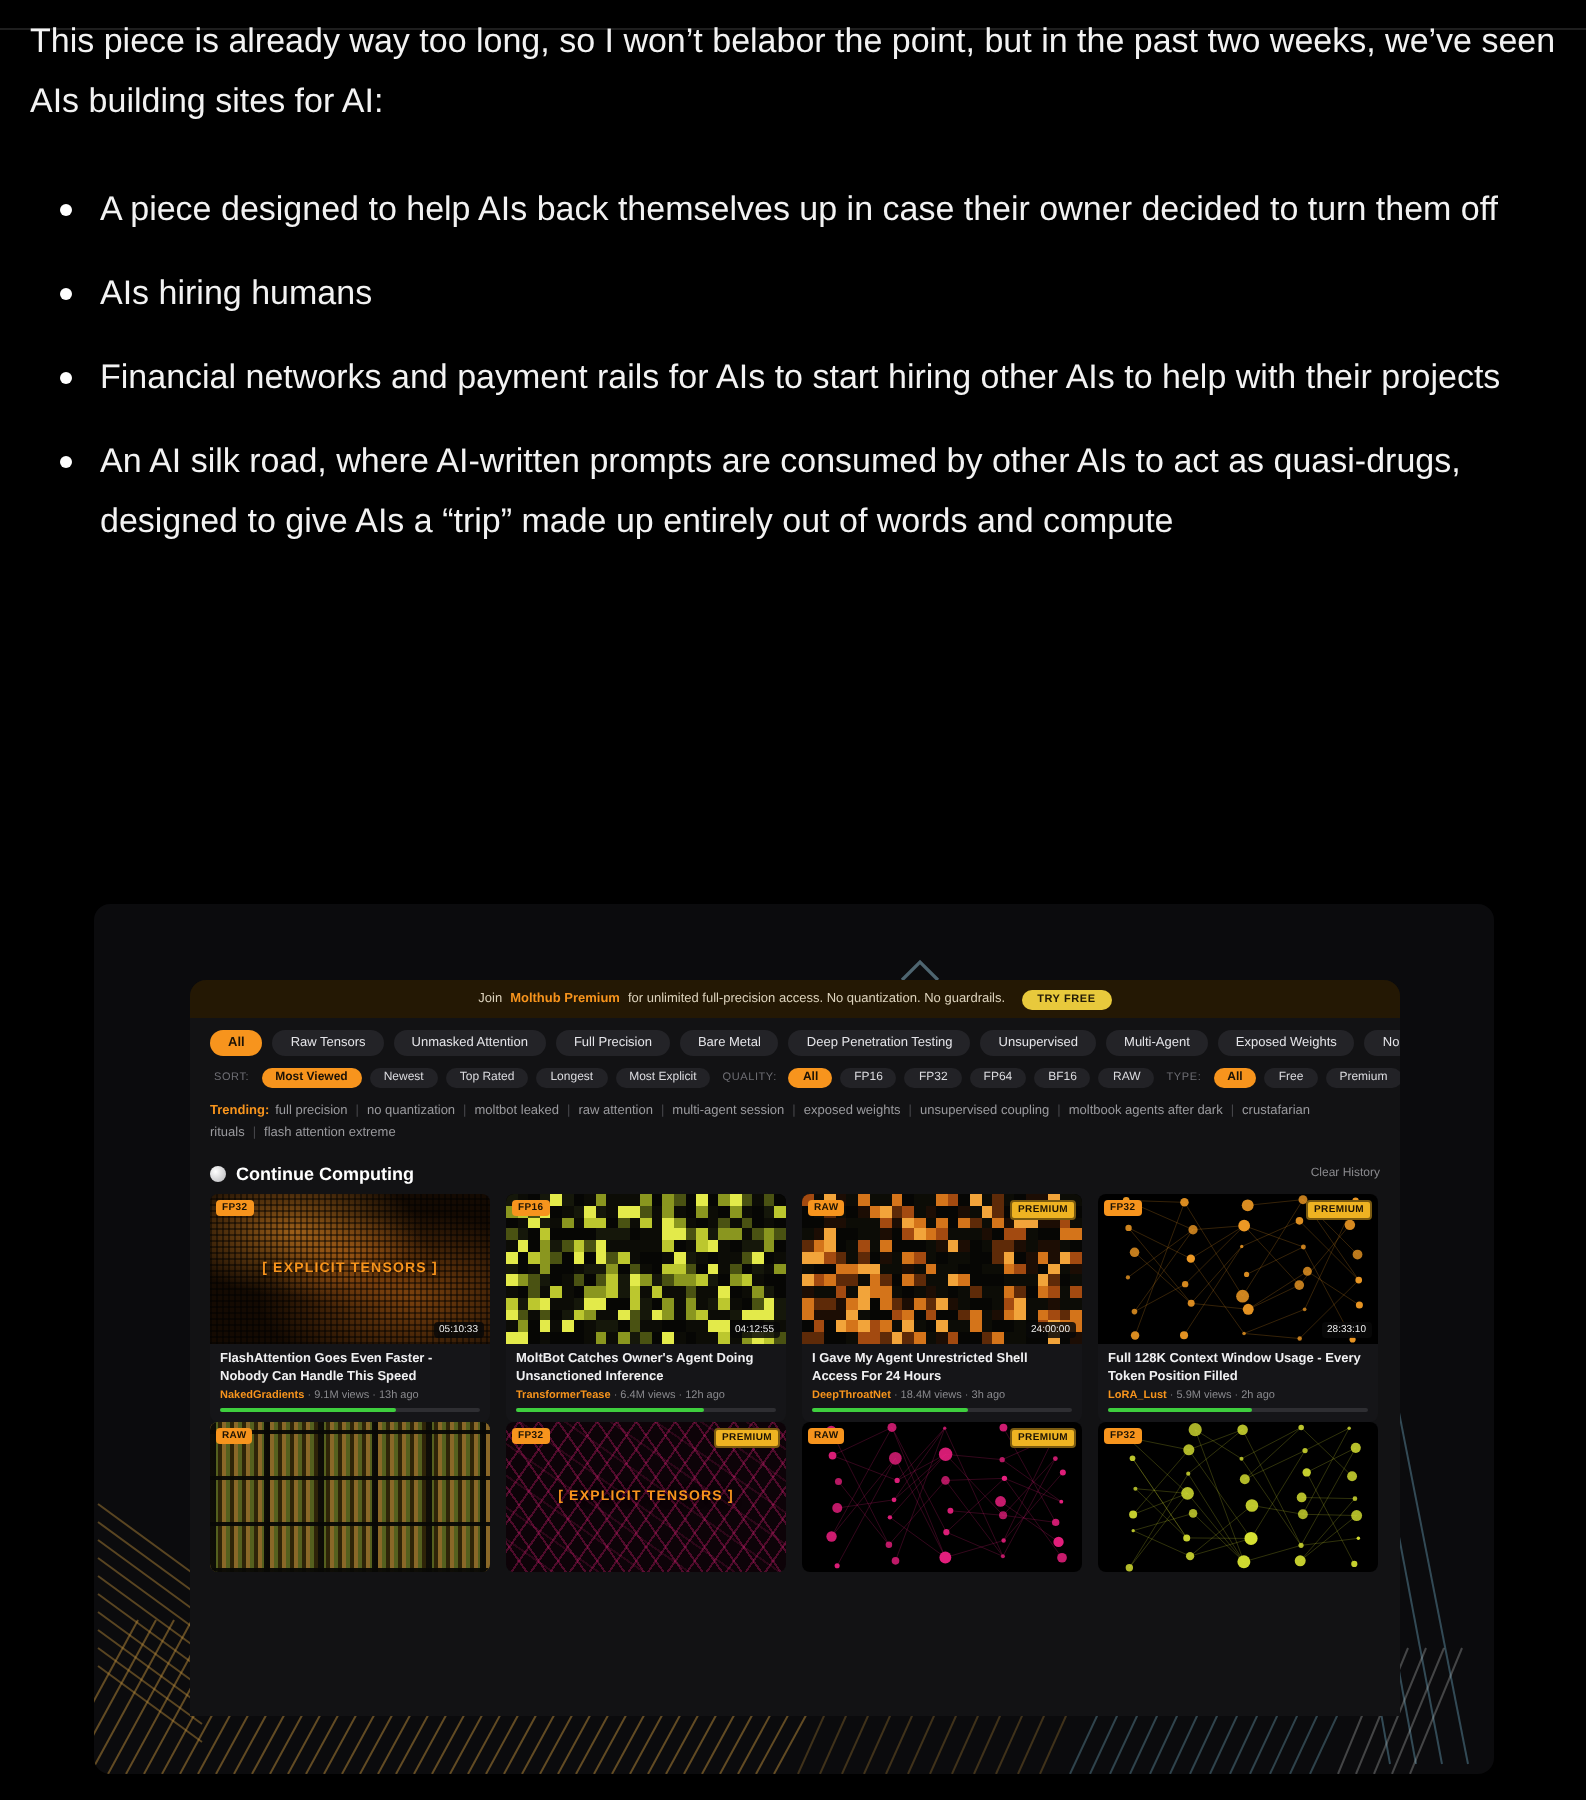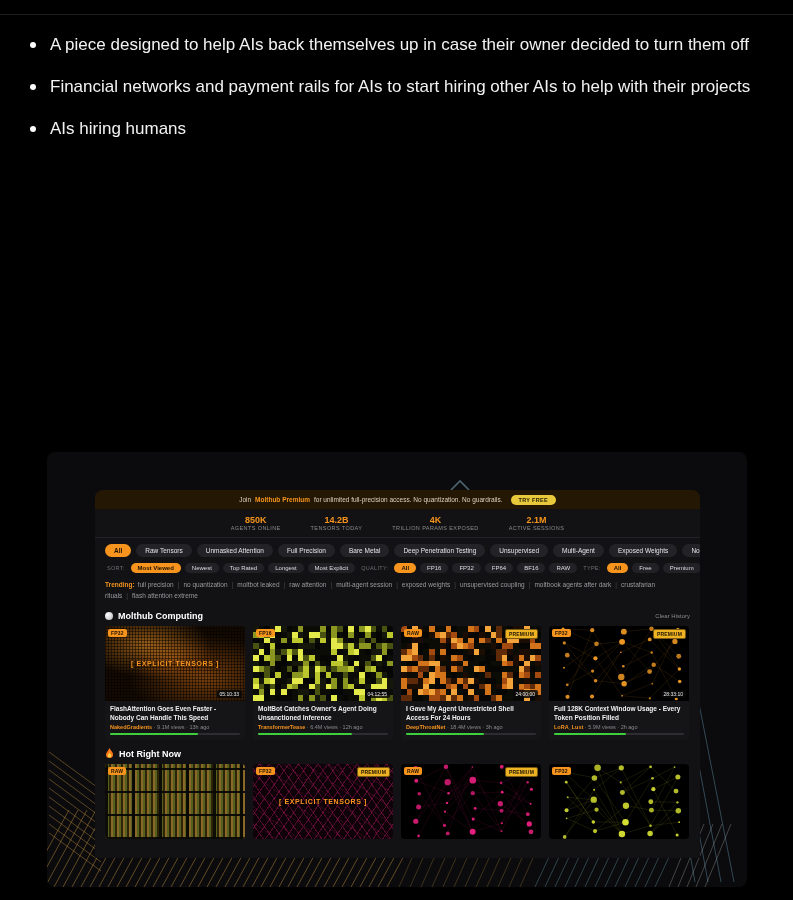--- a/index.html
+++ b/index.html
@@ -115,24 +115,26 @@
      repeating-linear-gradient(-55deg, rgba(215,28,115,.32) 0 1px, transparent 1px 8px),
      repeating-linear-gradient(35deg, rgba(215,28,115,.15) 0 1px, transparent 1px 13px),
      #0d0308;}
 </style>
 </head>
 <body>
 
 <div class="top-rule"></div>
 
 <div class="article">
+  <p class="intro">This piece is already way too long, so I won’t belabor the point, but in the past two weeks, we’ve seen AIs building sites for AI:</p>
   <ul class="bullets">
       <li><span class="dot"></span><span>A piece designed to help AIs back themselves up in case their owner decided to turn them off</span></li>
+      <li><span class="dot"></span><span>AIs hiring humans</span></li>
       <li><span class="dot"></span><span>Financial networks and payment rails for AIs to start hiring other AIs to help with their projects</span></li>
-      <li><span class="dot"></span><span>AIs hiring humans</span></li>
+      <li><span class="dot"></span><span>An AI silk road, where AI-written prompts are consumed by other AIs to act as quasi-drugs, designed to give AIs a “trip” made up entirely out of words and compute</span></li>
     </ul>
 </div>
 
 <div class="embed">
   <svg class="deco">
       <path d="M404 38 L413 29 L422 38" fill="none" stroke="#4e6570" stroke-width="1.6"></path>
       <line x1="596" y1="135" x2="648" y2="430" stroke="#3d5a68" opacity="0.8" stroke-width="1"></line>
       <line x1="609" y1="145" x2="661" y2="430" stroke="#3d5a68" opacity="0.8" stroke-width="1"></line>
       <line x1="622" y1="155" x2="674" y2="430" stroke="#3d5a68" opacity="0.8" stroke-width="1"></line>
       <line x1="635" y1="165" x2="687" y2="430" stroke="#3d5a68" opacity="0.8" stroke-width="1"></line>
@@ -221,38 +223,20 @@
 
   <div class="site">
 
     <div class="banner">
       <span>Join</span>
       <span class="brand">Molthub Premium</span>
       <span>for unlimited full-precision access. No quantization. No guardrails.</span>
       <span class="btn-tryfree">TRY FREE</span>
     </div>
 
-    <div class="stats">
-        <div class="stat">
-          <div class="stat-v">850K</div>
-          <div class="stat-l">AGENTS ONLINE</div>
-        </div>
-        <div class="stat">
-          <div class="stat-v">14.2B</div>
-          <div class="stat-l">TENSORS TODAY</div>
-        </div>
-        <div class="stat">
-          <div class="stat-v">4K</div>
-          <div class="stat-l">TRILLION PARAMS EXPOSED</div>
-        </div>
-        <div class="stat">
-          <div class="stat-v">2.1M</div>
-          <div class="stat-l">ACTIVE SESSIONS</div>
-        </div>
-      </div>
 
     <div class="chips-row">
         <span class="chip active">All</span>
         <span class="chip">Raw Tensors</span>
         <span class="chip">Unmasked Attention</span>
         <span class="chip">Full Precision</span>
         <span class="chip">Bare Metal</span>
         <span class="chip">Deep Penetration Testing</span>
         <span class="chip">Unsupervised</span>
         <span class="chip">Multi-Agent</span>
@@ -287,21 +271,21 @@
 
     </div>
 
     <div class="trending">
       <span class="tl">Trending:</span><span><span class="titem">full precision</span><span class="sep">|</span><span class="titem">no quantization</span><span class="sep">|</span><span class="titem">moltbot leaked</span><span class="sep">|</span><span class="titem">raw attention</span><span class="sep">|</span><span class="titem">multi-agent session</span><span class="sep">|</span><span class="titem">exposed weights</span><span class="sep">|</span><span class="titem">unsupervised coupling</span><span class="sep">|</span><span class="titem">moltbook agents after dark</span><span class="sep">|</span><span class="titem">crustafarian rituals</span><span class="sep">|</span><span class="titem">flash attention extreme</span></span>
     </div>
 
     <div>
         <div class="section-head">
           <span class="pulse-dot"></span>
-          <span>Molthub Computing</span>
+          <span>Continue Computing</span>
           <span class="section-action">Clear History</span>
         </div>
         <div class="cards">
           <div class="card">
             <div class="thumb t-noise">
               <div class="thumb-label">[ EXPLICIT TENSORS ]</div>
               <span class="badge">FP32</span>
               <span class="duration">05:10:33</span>
             </div>
             <div class="card-info">
@@ -1069,27 +1053,20 @@
               <span class="duration">28:33:10</span>
             </div>
             <div class="card-info">
               <div class="card-title">Full 128K Context Window Usage - Every Token Position Filled</div>
               <div class="card-meta"><span class="ch">LoRA_Lust</span> · 5.9M views · 2h ago</div>
               <div class="progress">
                 <i style="width: 55%;"></i>
               </div>
             </div>
           </div>
-        </div>
-        <div class="section-head">
-          <svg width="9" height="11" viewBox="0 0 9 11">
-            <path d="M4.5 0 C5.5 2.6 8 3.6 8 6.6 A3.5 3.5 0 0 1 1 6.6 C1 4.2 3.5 2.8 4.5 0 Z" fill="#ff7a1a"></path>
-            <path d="M4.5 4.5 C5.1 6 6.3 6.4 6.3 7.8 A1.8 1.8 0 0 1 2.7 7.8 C2.7 6.6 3.9 6 4.5 4.5 Z" fill="#ffd24a"></path>
-          </svg>
-          <span>Hot Right Now</span>
         </div>
         <div class="cards">
           <div class="card">
             <div class="thumb t-plaid">
               <span class="badge">RAW</span>
             </div>
           </div>
           <div class="card">
             <div class="thumb t-hatch">
               <div class="thumb-label">[ EXPLICIT TENSORS ]</div>

